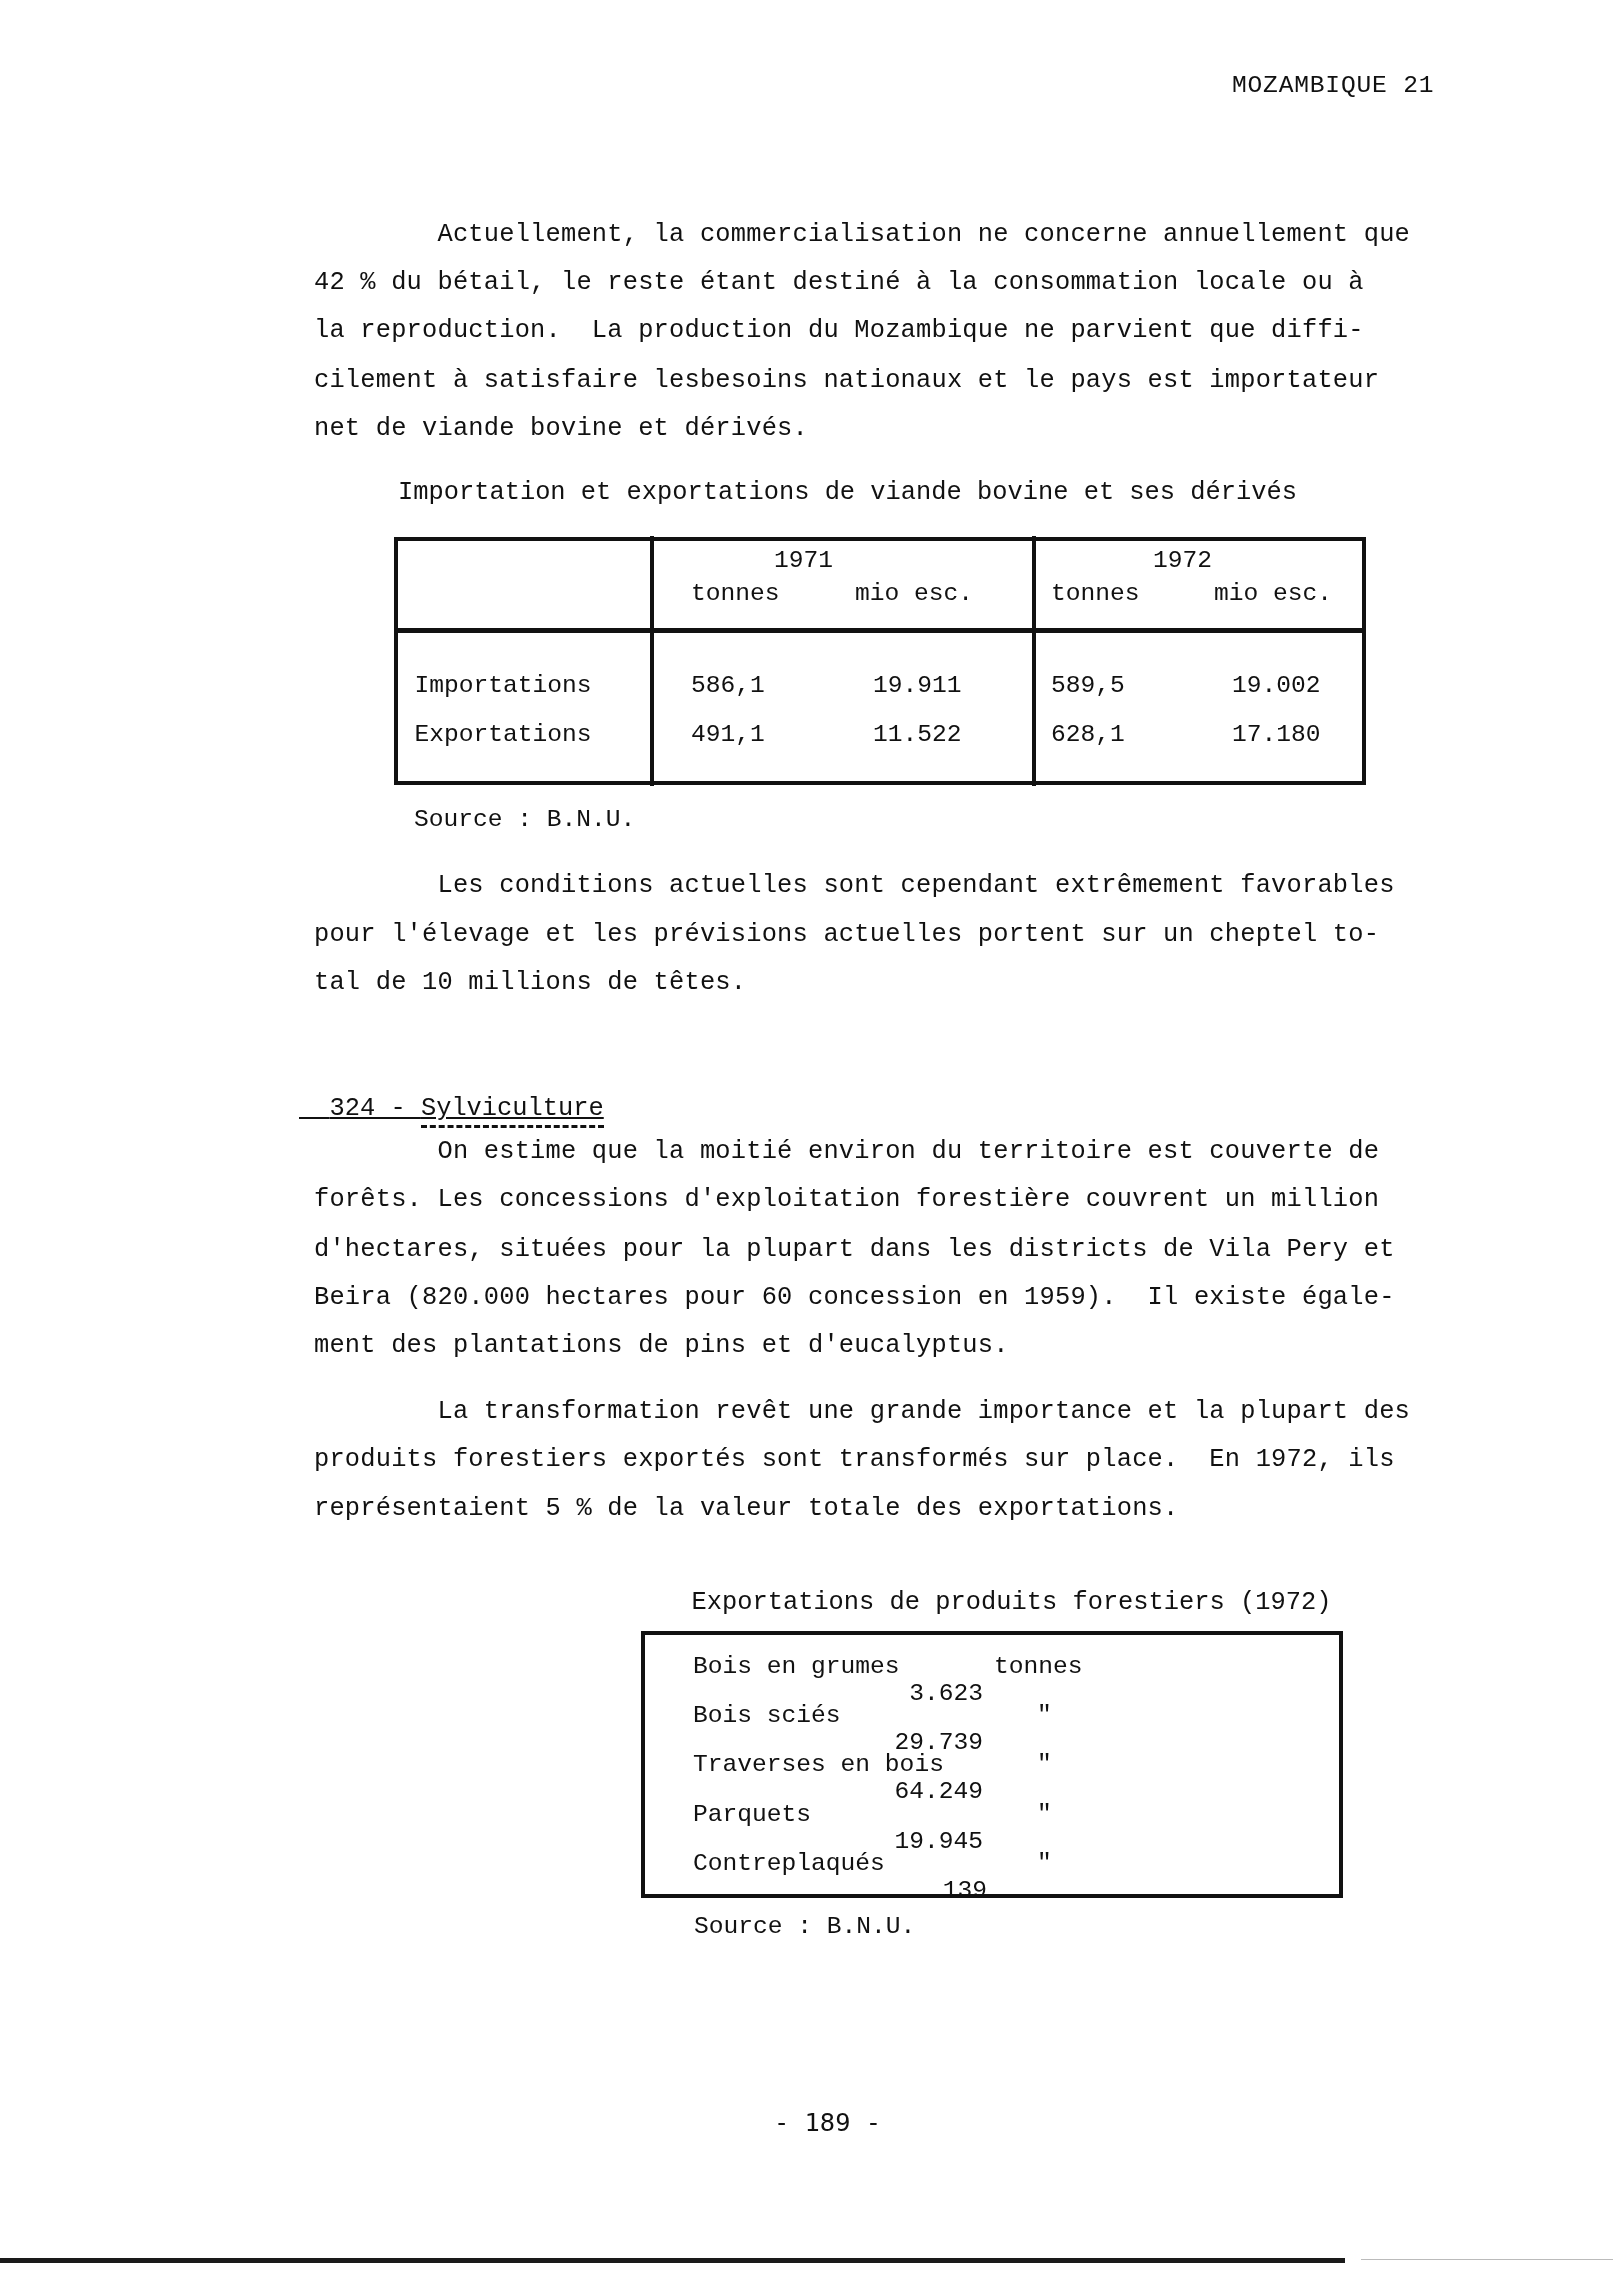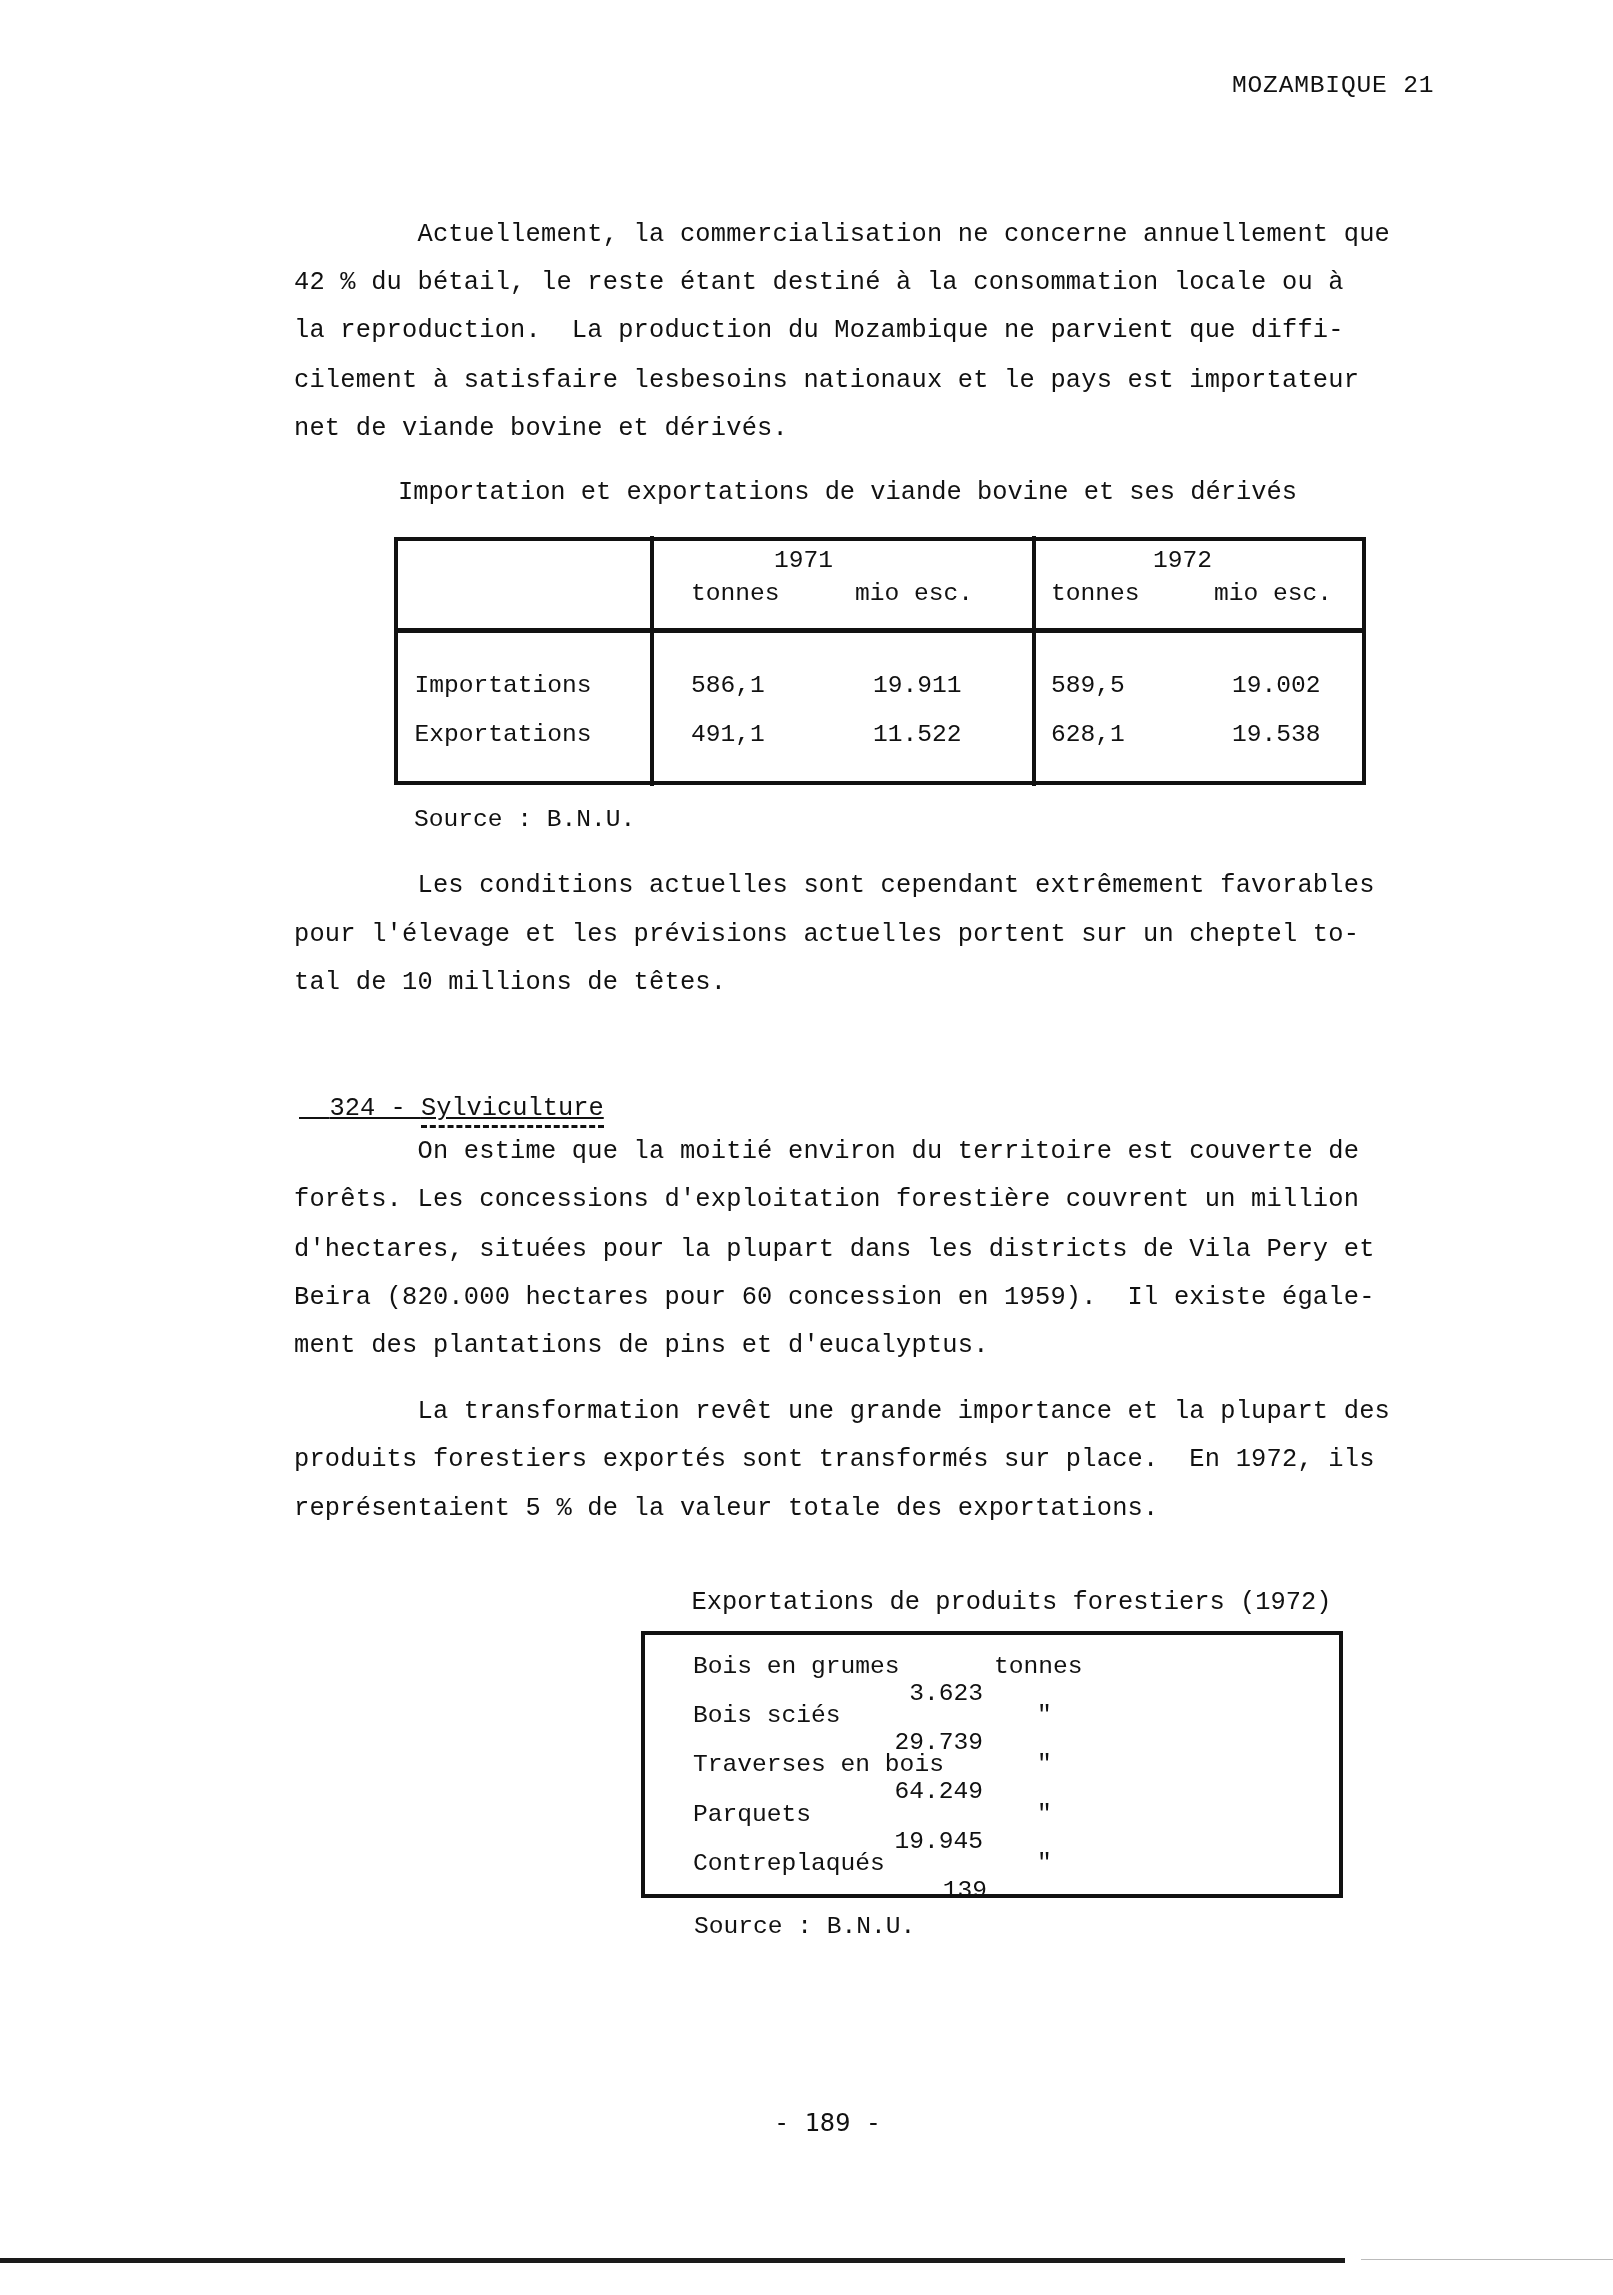--- a/index.html
+++ b/index.html
@@ -3,21 +3,21 @@
 <meta charset="utf-8">
 <style>
   html, body { margin: 0; padding: 0; background: #ffffff; }
   body {
     width: 1613px; height: 2295px; position: relative; overflow: hidden;
     font-family: "Liberation Mono", "DejaVu Sans Mono", monospace;
     color: #111111;
     font-size: 25.4px;
   }
   .abs { position: absolute; white-space: pre; }
-  .line { position: absolute; left: 294px; white-space: pre; letter-spacing: 0.2px; font-family: Liberation Mono, monospace; }
+  .line { position: absolute; left: 314px; white-space: pre; letter-spacing: 0.2px; font-family: Liberation Mono, monospace; }
   .u { text-decoration-thickness: 2.5px; text-underline-offset: 6.6px; }
   .dashed-u { border-bottom: 3.3px dashed #111; padding-bottom: 1.6px; }
   .header { left: 1232px; top: 72px; font-size: 24.6px; letter-spacing: 0.8px; }
 
   
   .t1 { position: absolute; left: 394px; top: 537px; width: 972px; height: 248px;
         border: 4.9px solid #111; box-sizing: border-box; }
   .t1 .vdiv { position: absolute; top: -4.9px; bottom: -4.9px; width: 4.1px; background: #111; }
   .t1 .hdiv { position: absolute; left: 0; right: 0; top: 87px; height: 4.9px; background: #111; }
   .t1 .cell { position: absolute; white-space: pre; font-size: 24.6px; }
@@ -69,21 +69,21 @@
     <div class="cell" style="left:293px; top:131px">586,1</div>
     <div class="cell" style="left:475px; top:131px">19.911</div>
     <div class="cell" style="left:653px; top:131px">589,5</div>
     <div class="cell" style="left:834px; top:131px">19.002</div>
   </div>
   <div>
     <div class="cell" style="left:16.4px; top:180px">Exportations</div>
     <div class="cell" style="left:293px; top:180px">491,1</div>
     <div class="cell" style="left:475px; top:180px">11.522</div>
     <div class="cell" style="left:653px; top:180px">628,1</div>
-    <div class="cell" style="left:834px; top:180px">19.538</div>
+    <div class="cell" style="left:834px; top:180px">17.180</div>
   </div>
 </div>
 
 <div class="abs" style="left:414px; top:806px; font-size:24.6px;">Source : B.N.U.</div>
 
 <div>
   <div class="line" style="top:871px">        Les conditions actuelles sont cependant extrêmement favorables</div>
   <div class="line" style="top:920px">pour l'élevage et les prévisions actuelles portent sur un cheptel to-</div>
   <div class="line" style="top:968px">tal de 10 millions de têtes.</div>
 </div>

